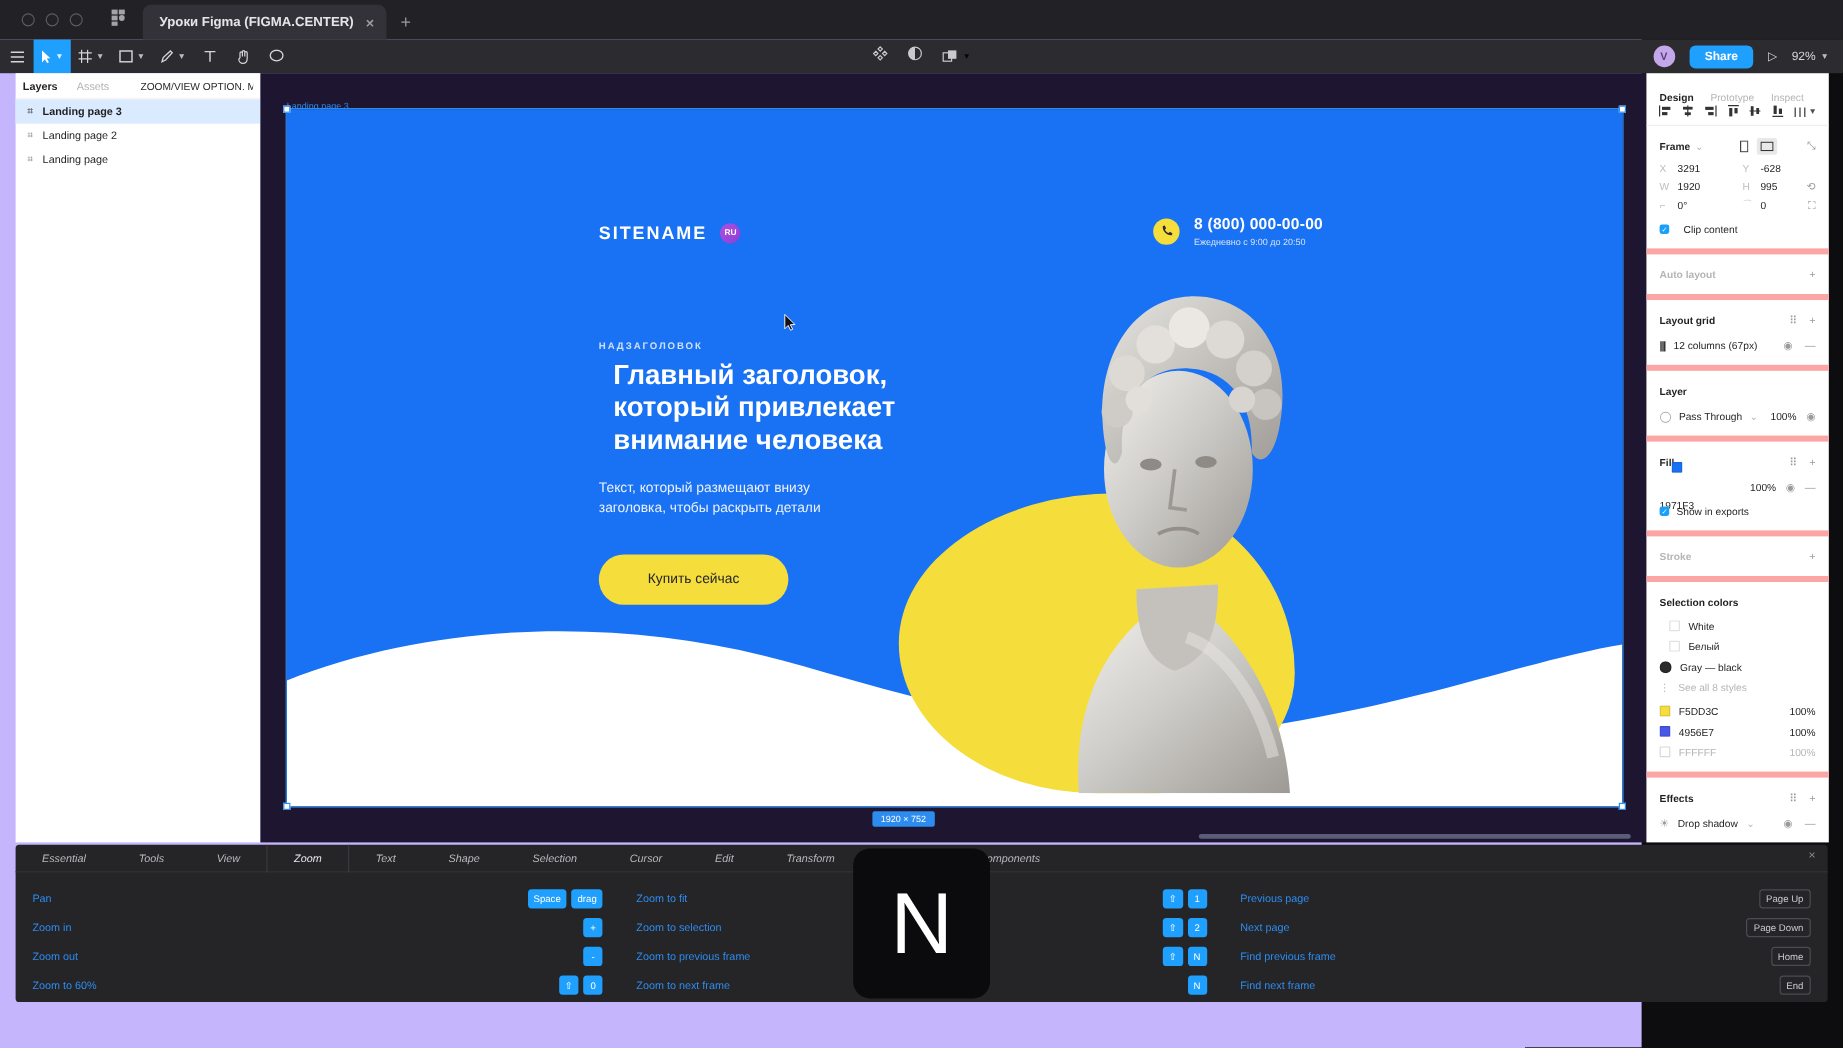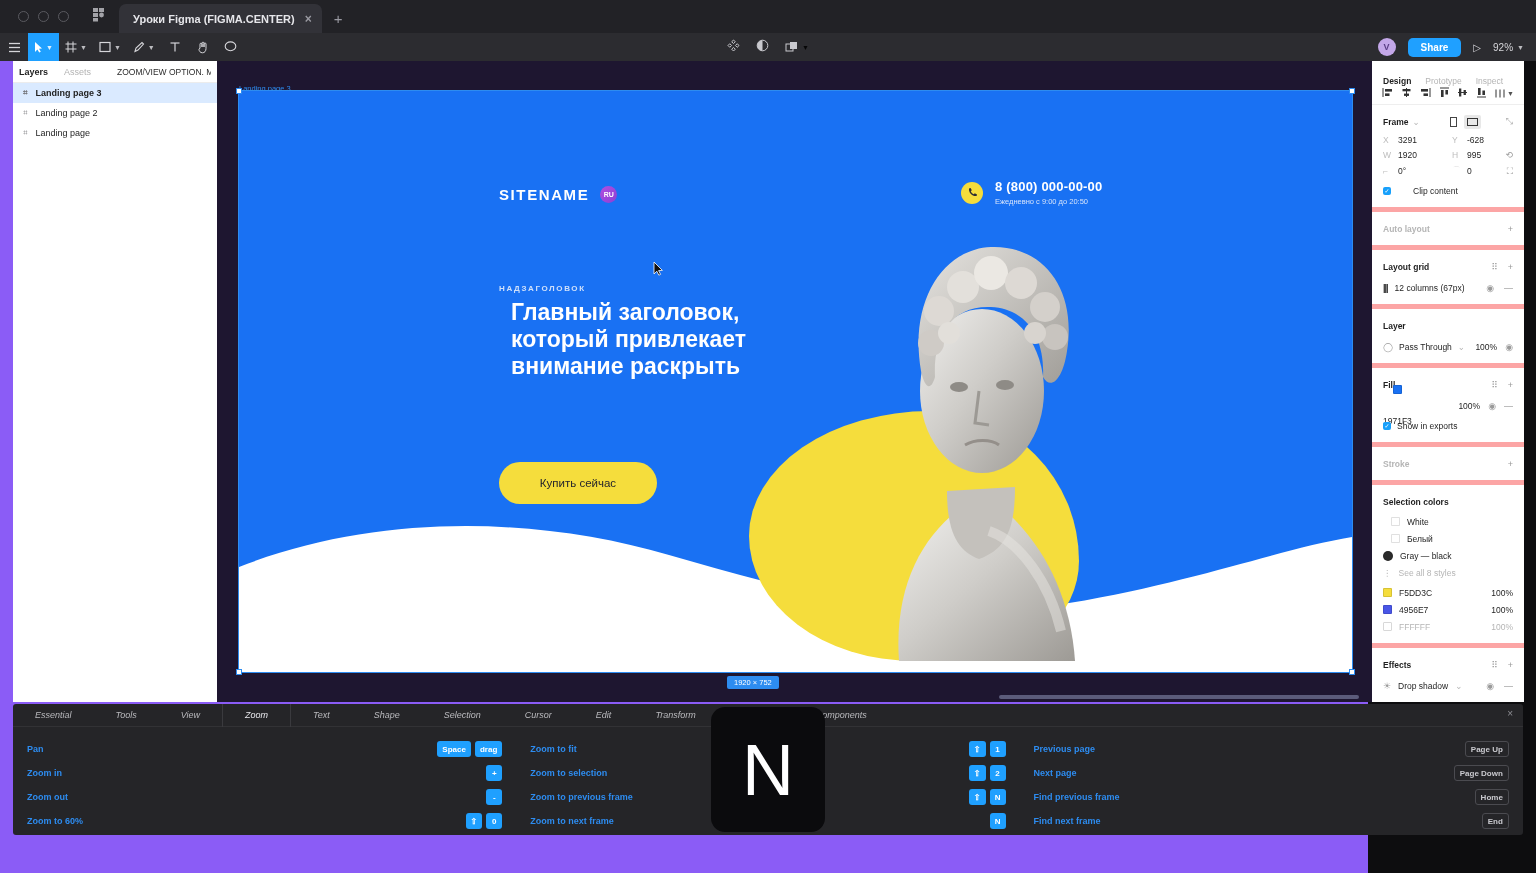--- a/index.html
+++ b/index.html
@@ -5,21 +5,21 @@
   * { box-sizing: border-box; margin: 0; padding: 0; }
   html, body {
     width: 1536px; height: 873px;
     background: #0d0d0f;
     font-family: "Liberation Sans", sans-serif;
     overflow: hidden;
   }
   .app {
     position: relative;
     width: 1368px; height: 873px;
-    background: #8b5cf6;
+    background: #c4b5fd;
   }
 
   
   .titlebar {
     position: absolute; left: 0; top: 0; width: 1536px; height: 33px;
     background: #222226;
     display: flex; align-items: flex-end;
   }
   .win-left {
     display: flex; align-items: center; gap: 9px;
@@ -258,21 +258,20 @@
   .sc-tab.sel { color: #e9e9ee; border-left: 1px solid #3a3a3e; border-right: 1px solid #3a3a3e; }
   .sc-close {
     position: absolute; right: 10px; top: 4px;
     color: #8d8d93; font-size: 10px;
   }
   .sc-cols { display: flex; padding: 10px 0 0 0; }
   .sc-col { width: 33.33%; padding: 0 14px; }
   .sc-row {
     display: flex; align-items: center; justify-content: space-between;
     height: 24px;
-    font-weight: bold;
   }
   .sc-label { color: #2d8cf0; font-size: 9px; }
   .keys { display: flex; gap: 4px; }
   .key {
     background: #1fa0ff; color: #fff; font-size: 8px;
     min-width: 16px; height: 16px; border-radius: 3px;
     display: flex; align-items: center; justify-content: center;
     padding: 0 5px;
   }
   .key.ghost {
@@ -500,21 +499,25 @@
         <span>
           <div class="phone-num">8 (800) 000-00-00</div>
           <div class="phone-sub">Ежедневно с 9:00 до 20:50</div>
         </span>
       </div>
 
       <div class="eyebrow">НАДЗАГОЛОВОК</div>
       <div class="headline">
         <div>Главный заголовок,</div>
         <div>который привлекает</div>
-        <div>внимание раскрыть</div>
+        <div>внимание человека</div>
+      </div>
+      <div class="subtext">
+        <div>Текст, который размещают внизу</div>
+        <div>заголовка, чтобы раскрыть детали</div>
       </div>
       <div class="cta">Купить сейчас</div>
     </div>
 
     <span class="sel-handle" style="left:19px;top:27px;"></span>
     <span class="sel-handle" style="left:1132px;top:27px;"></span>
     <span class="sel-handle" style="left:19px;top:608px;"></span>
     <span class="sel-handle" style="left:1132px;top:608px;"></span>
 
     <div class="size-badge">1920 × 752</div>
@@ -632,21 +635,21 @@
         <span class="prop">
           <span class="k">⌐</span>
           <span>0°</span>
         </span>
         <span class="prop">
           <span class="k">⌒</span>
           <span>0</span>
           <span class="ico-btn" style="margin-left:auto">⛶</span>
         </span>
       </div>
-      <div class="row" style="margin-top:5px;justify-content:flex-start;gap:22px;">
+      <div class="row" style="margin-top:5px;justify-content:flex-start;gap:12px;">
         <span class="chk">✓</span>
         <span>Clip content</span>
       </div>
     </div>
 
     <div class="sect">
       <div class="row">
         <span class="sect-title muted">Auto layout</span>
         <span class="ico-btn">+</span>
       </div>

